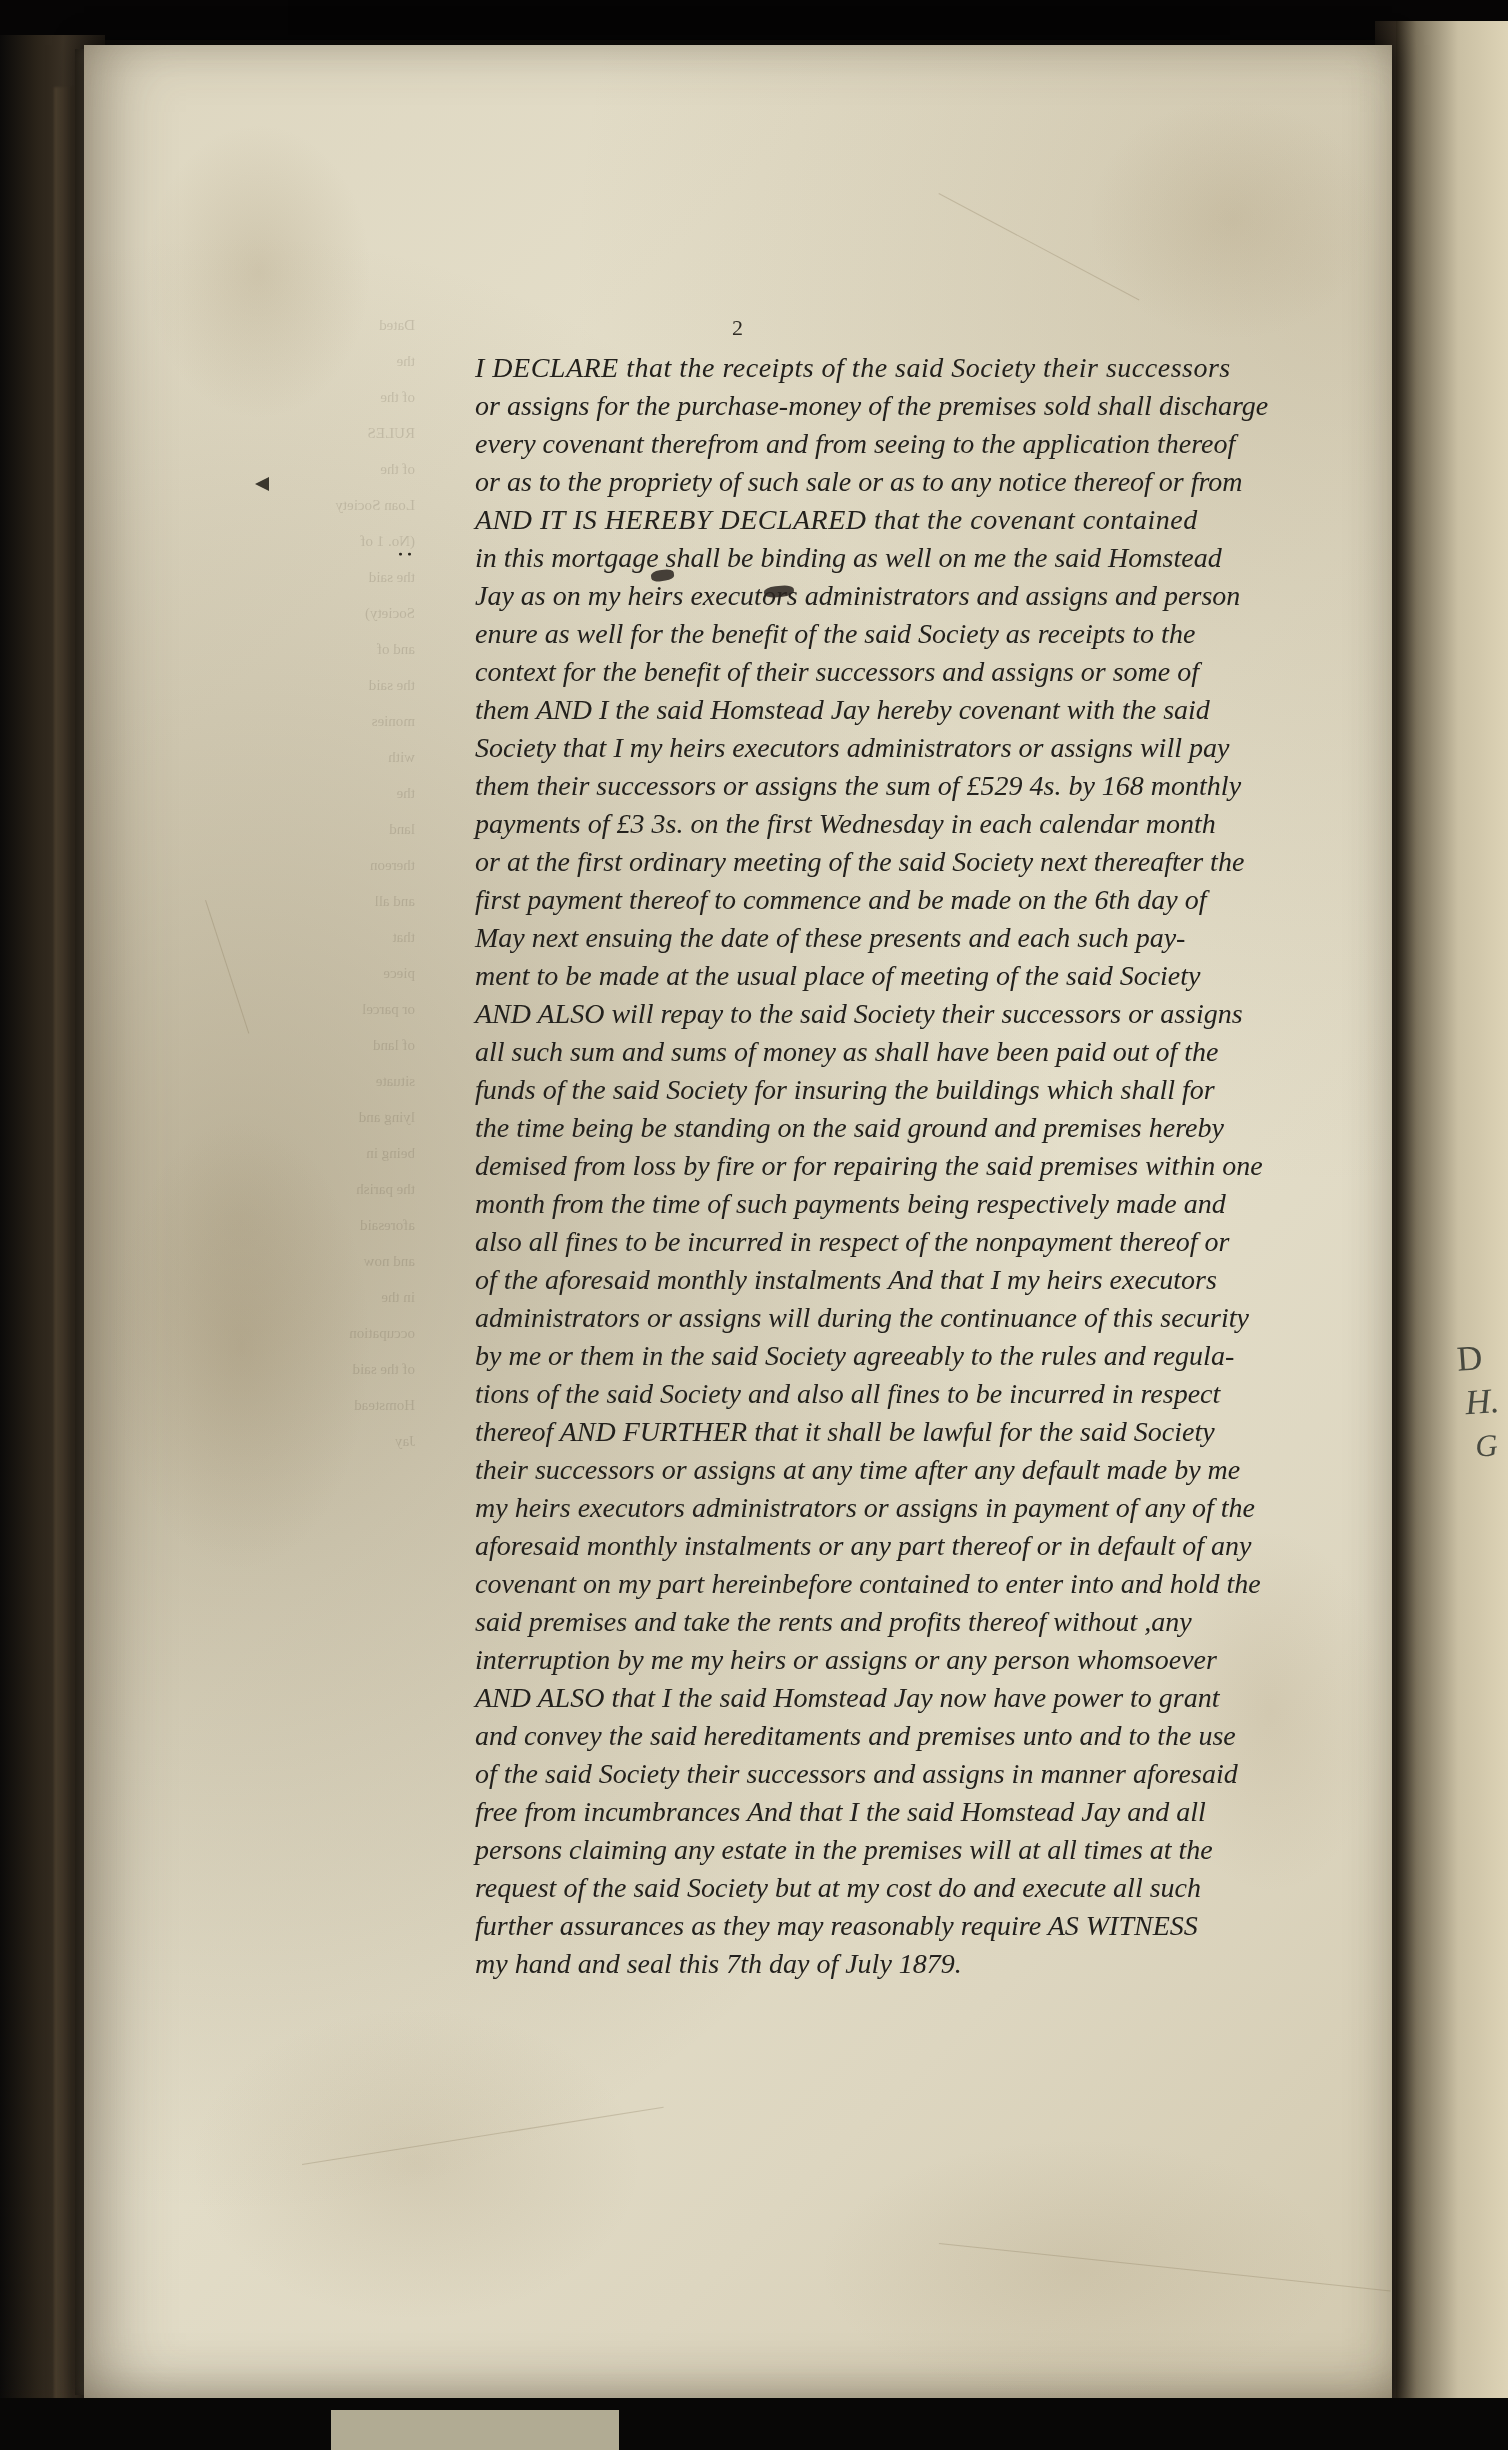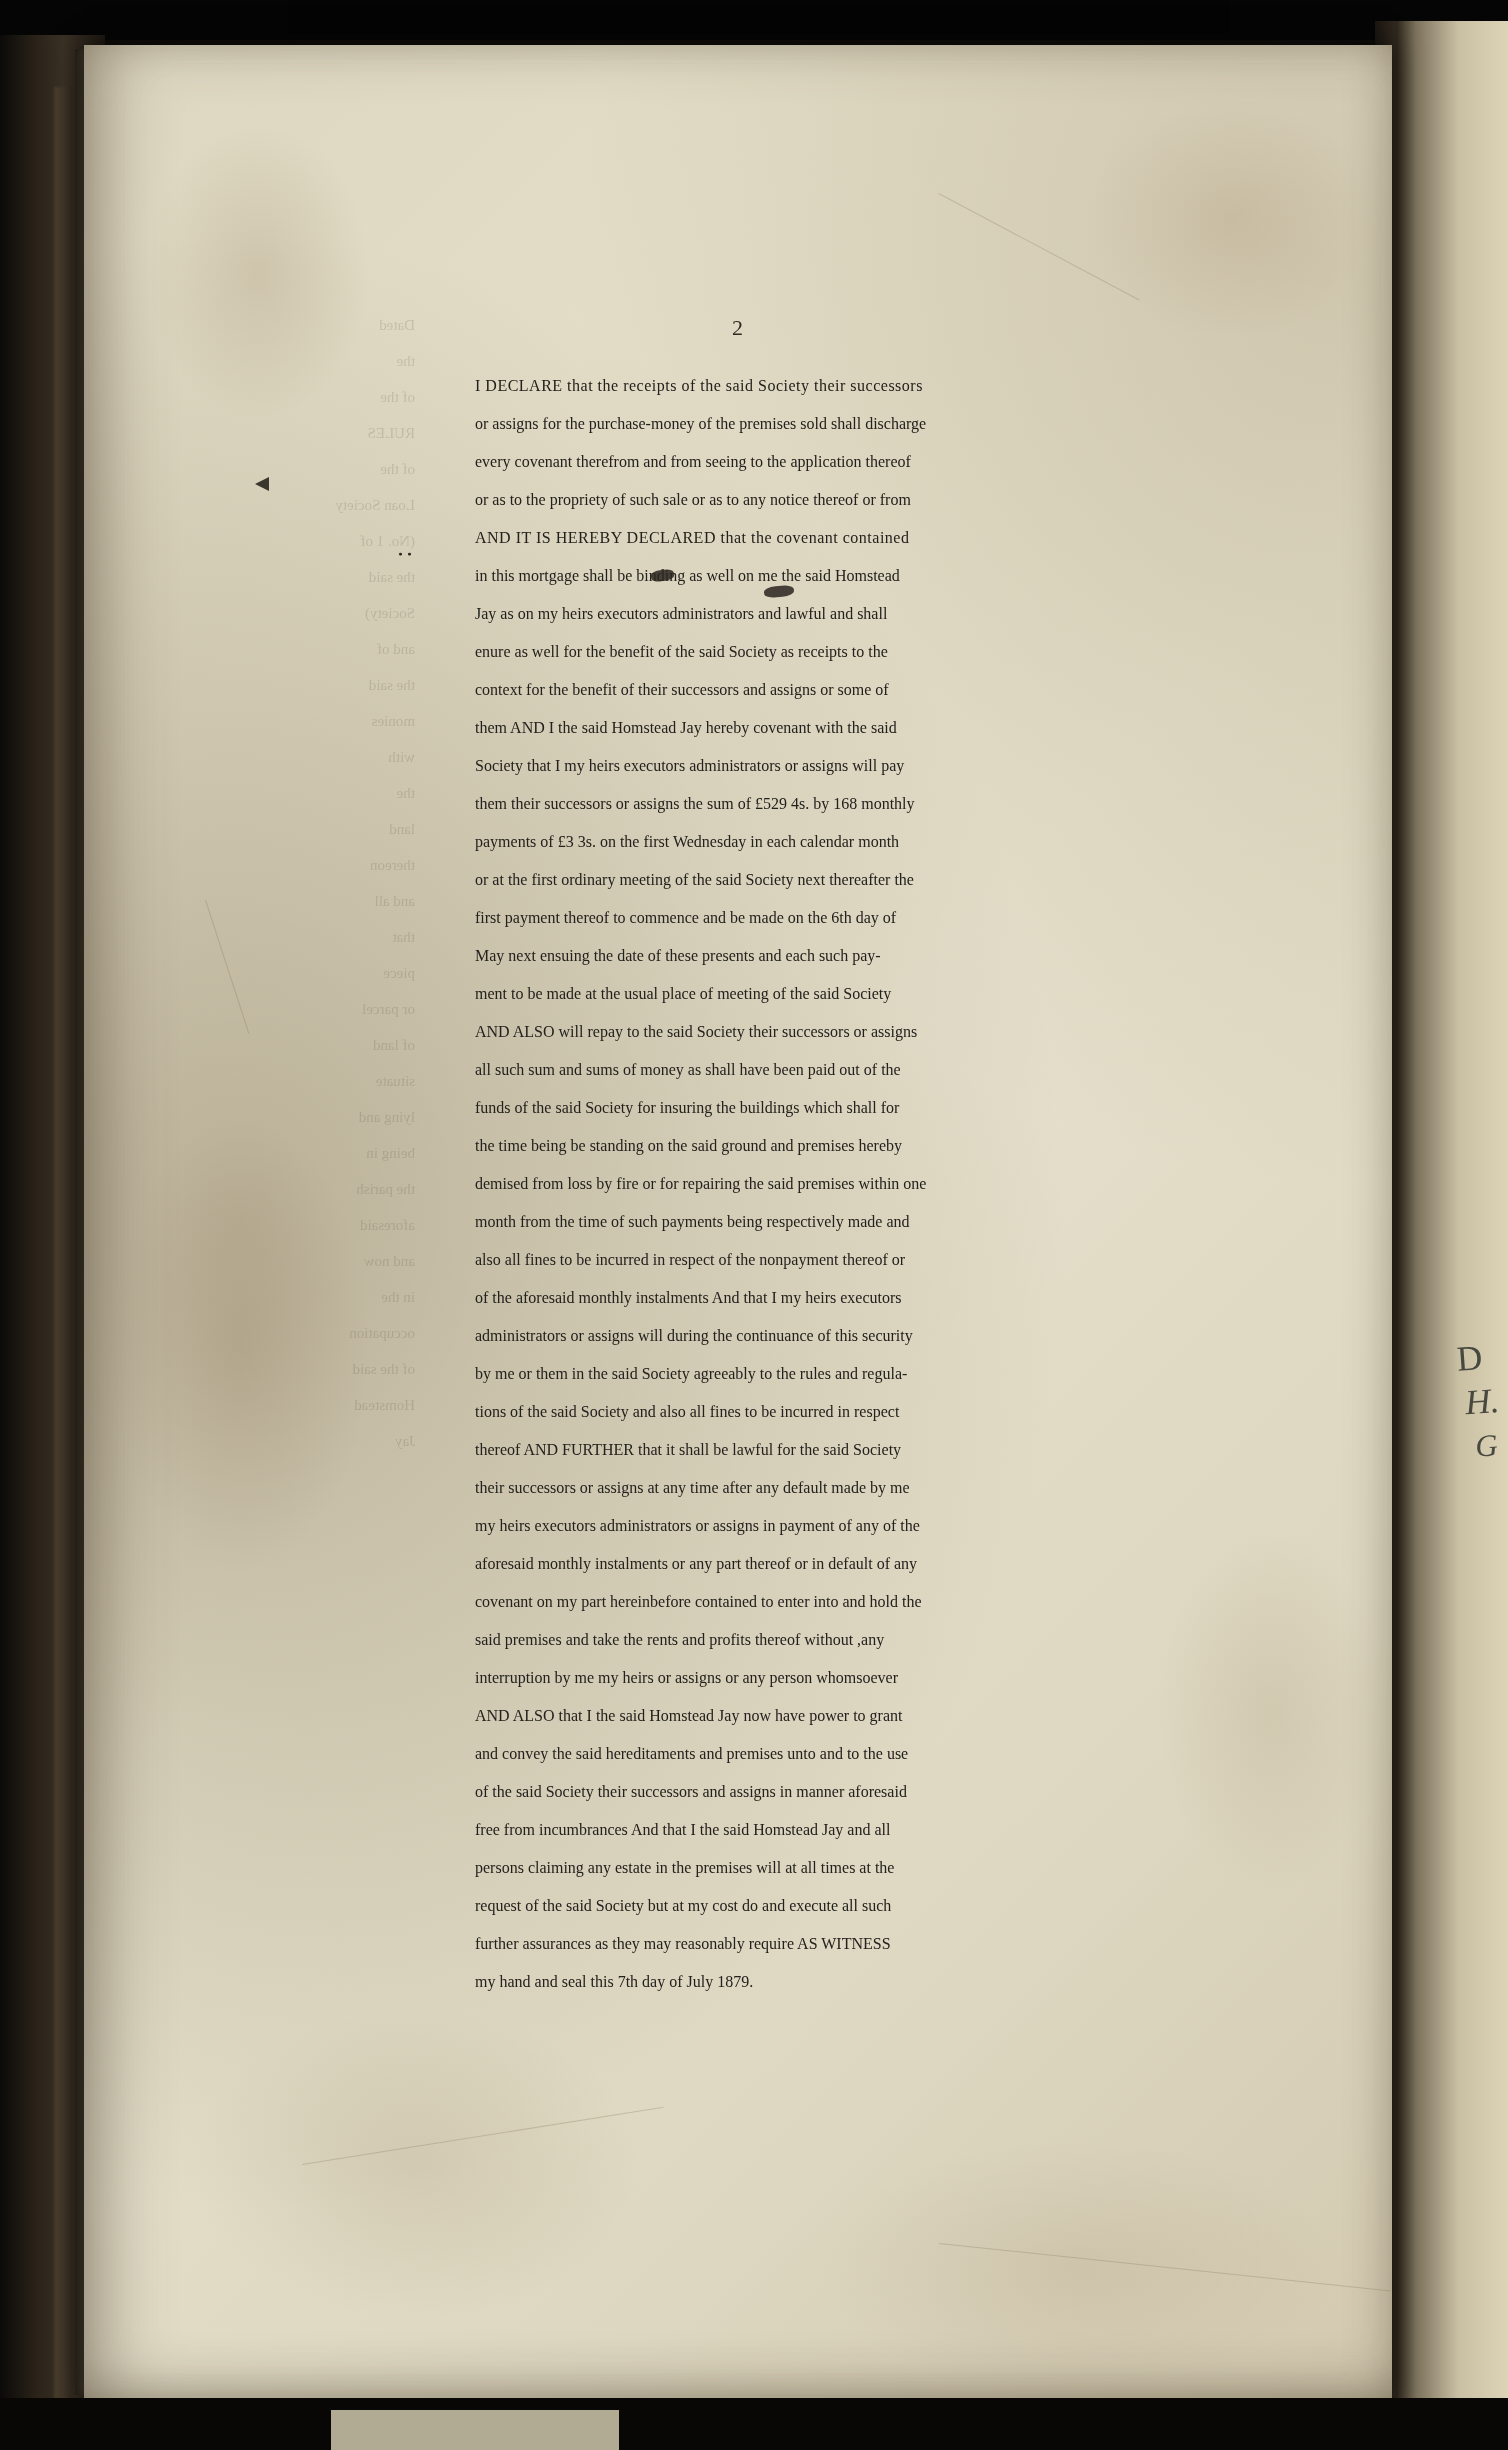--- a/index.html
+++ b/index.html
@@ -165,29 +165,30 @@
     width: 1308px;
     text-align: center;
     font-size: 22px;
     color: #2f2b24;
     letter-spacing: 0.9px;
   }
 
   
   .body-text {
     position: absolute;
-    top: 322px;
+    top: 304px;
     left: 391px;
     width: 968px;
-    font-size: 16px;
+    font-size: 28px;
     line-height: 38px;
     color: #23211d;
     text-align: justify;
     text-justify: inter-word;
     font-family: "Liberation Serif", serif;
+    font-style: italic;
   }
   .body-text p {
     margin: 0;
     text-indent: 0;
   }
   .line {
     display: block;
     white-space: nowrap;
   }
 
@@ -321,21 +322,21 @@
     <div class="mark-colon">:</div>
 
     <div class="body-text">
       <p>
         <span class="line ls">I  DECLARE  that  the  receipts  of  the  said  Society  their  successors</span>
         <span class="line">or assigns for the purchase-money of  the  premises sold shall discharge</span>
         <span class="line">every covenant  therefrom and from  seeing  to the application thereof</span>
         <span class="line">or as to the propriety of  such  sale or  as to any notice thereof  or from</span>
         <span class="line ls">AND  IT  IS  HEREBY  DECLARED  that  the covenant contained</span>
         <span class="line">in this mortgage shall be  binding  as well  on  me  the  said  Homstead</span>
-        <span class="line">Jay  as  on  my  heirs  executors  administrators  and  lawful  and  shall</span>
+        <span class="line">Jay  as  on  my  heirs  executors  administrators  and  assigns  and  person</span>
         <span class="line">enure  as  well  for  the  benefit  of  the said Society as receipts  to  the</span>
         <span class="line">context  for  the  benefit  of  their  successors  and  assigns  or  some  of</span>
         <span class="line">them    AND I the said Homstead  Jay hereby covenant with  the  said</span>
         <span class="line">Society  that   I  my heirs  executors  administrators  or  assigns will  pay</span>
         <span class="line">them their successors or assigns  the  sum  of  £529  4s.  by  168 monthly</span>
         <span class="line">payments  of  £3  3s.  on  the  first  Wednesday in each  calendar  month</span>
         <span class="line">or at the first ordinary meeting of  the said Society next thereafter the</span>
         <span class="line">first  payment  thereof  to  commence  and  be  made  on  the  6th  day of</span>
         <span class="line">May next ensuing  the  date  of these presents and  each  such  pay-</span>
         <span class="line">ment  to  be made  at  the usual  place  of  meeting  of  the  said  Society</span>

